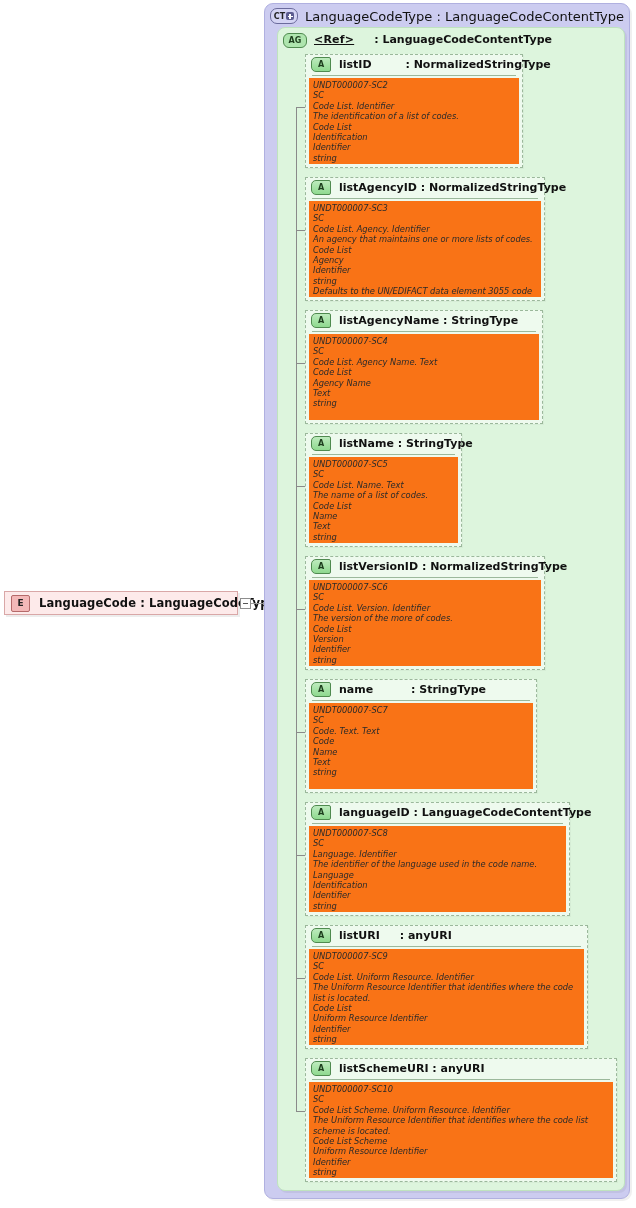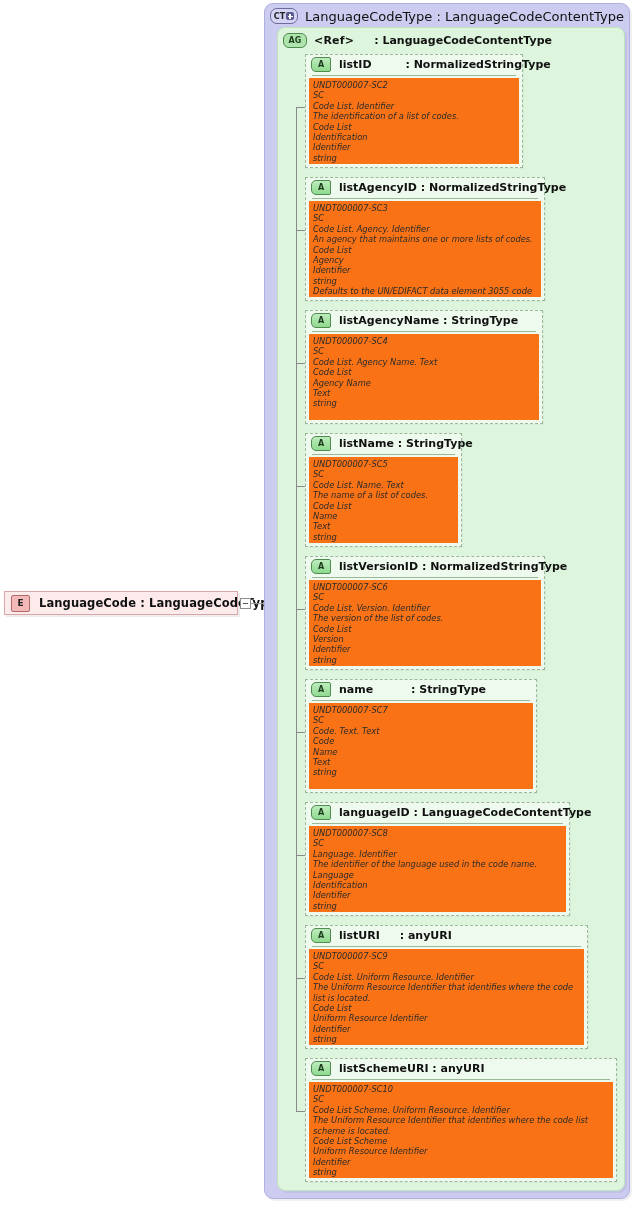--- a/index.html
+++ b/index.html
@@ -119,37 +119,37 @@
     width: 348px; height: 1164px;
     background: #ddf5dd;
     border: 1px solid #bfe3bf;
     border-radius: 8px;
     box-shadow: 2px 2px 0 rgba(0,0,0,0.05);
     box-sizing: border-box;
   }
   .ag-header {
     position: absolute;
     left: 5px; top: 5px;
-    display: flex; align-items: center;
+    display: flex; 
     white-space: nowrap;
   }
   .badge-ag {
     width: 22px; height: 13px;
     background: #aee5ae;
     border: 1px solid #4f8a4f;
     border-radius: 6px;
     display: flex; align-items: center; justify-content: center;
     font-size: 8px; font-weight: bold; color: #1d3d1d;
     flex: none;
   }
   .ag-title {
     margin-left: 7px;
     font-size: 11px; font-weight: bold; color: #111;
   }
-  .ag-title .ref { letter-spacing: 0.2px; }
+  .ag-title .ref { letter-spacing: 0.2px; text-decoration: underline; }
   .ag-title .sp { display: inline-block; width: 20px; }
 
   
   .attr-box {
     position: absolute;
     background: #eefaee;
     border: 1px dashed #9bb89b;
     box-sizing: border-box;
     box-shadow: 1px 1px 0 rgba(0,0,0,0.03);
   }
@@ -312,21 +312,21 @@
       <div class="attr-box" style="left: 305px; top: 556px; width: 240px; height: 114px;">
         <div class="attr-head">
           <span class="badge-a">A</span>
           <span class="attr-name"><span>listVersionID</span><span class="gap" style="width: 0px;"></span><span> : NormalizedStringType</span></span>
         </div>
         <div class="attr-sep"></div>
         <div class="attr-body">
           <div>UNDT000007-SC6</div>
           <div>SC</div>
           <div>Code List. Version. Identifier</div>
-          <div>The version of the list of codes.</div>
+          <div>The version of the more of codes.</div>
           <div>Code List</div>
           <div>Version</div>
           <div>Identifier</div>
           <div>string</div>
         </div>
       </div>
       <div class="stub" style="left: 296px; top: 609px; width: 9px;"></div>
       <div class="attr-box" style="left: 305px; top: 679px; width: 232px; height: 114px;">
         <div class="attr-head">
           <span class="badge-a">A</span>

